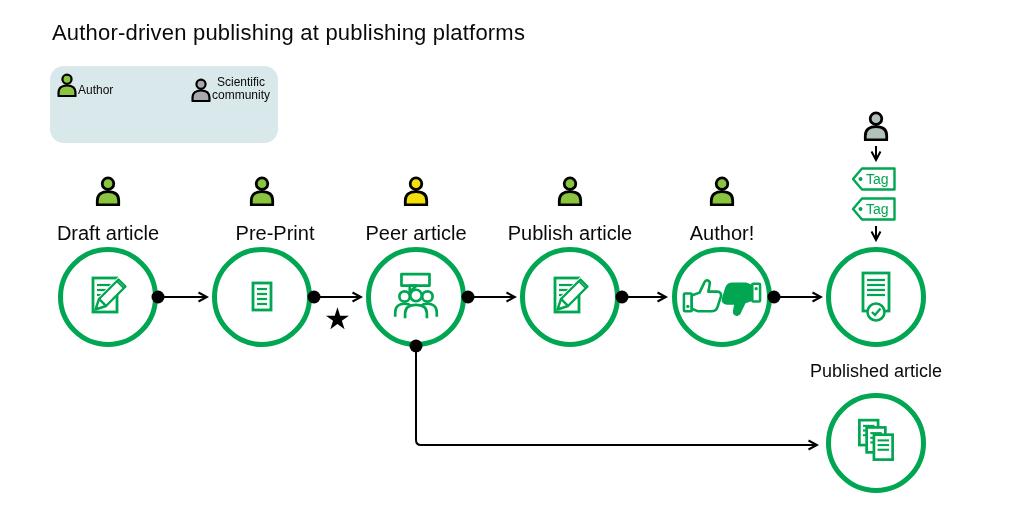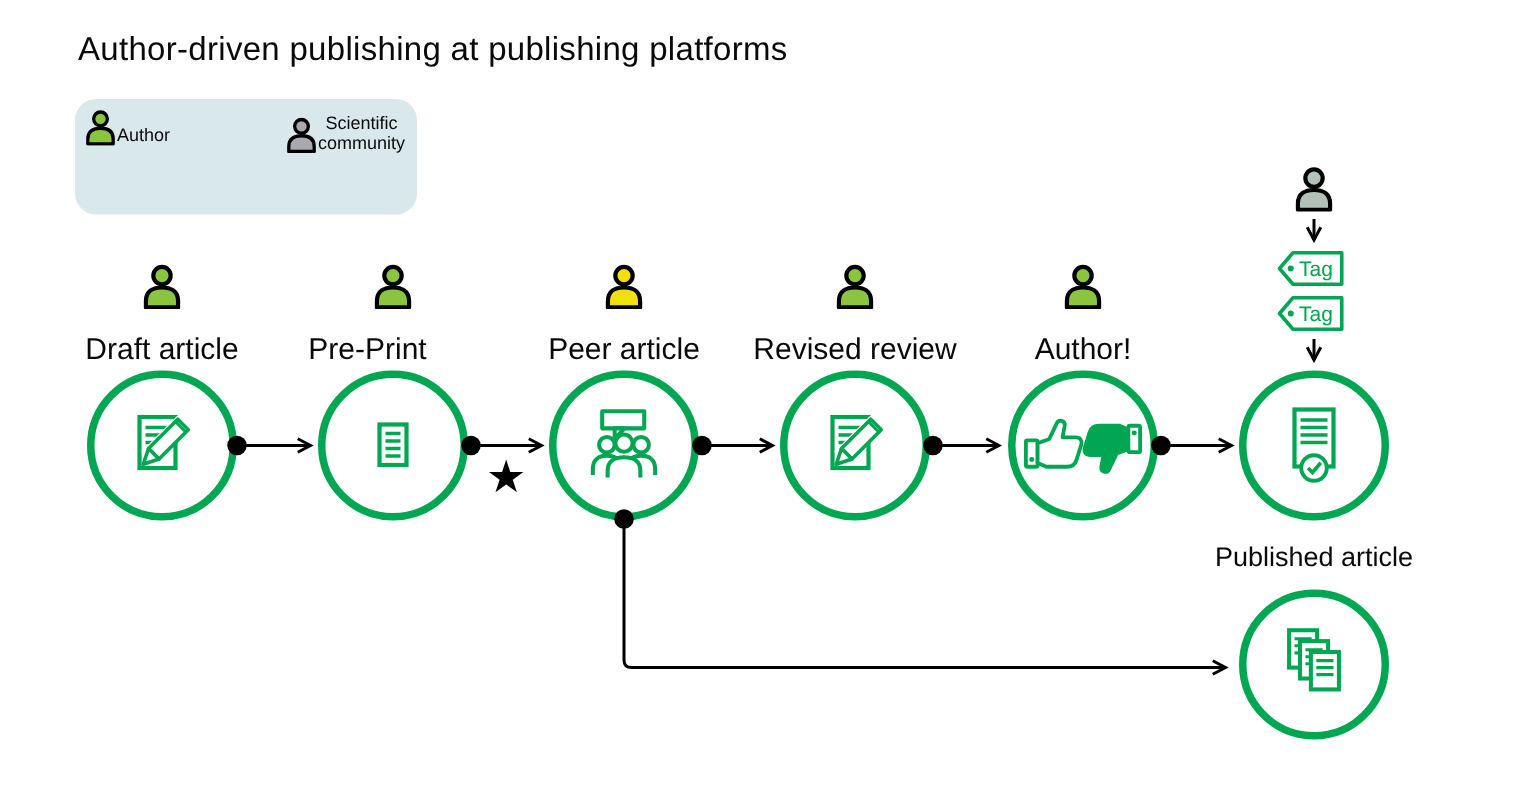--- a/index.html
+++ b/index.html
@@ -34,21 +34,21 @@
   .c6{left:826px}.c7{left:826px;top:393px}
   .person{position:absolute;top:176px;width:28px;height:30px;}
   .p1{left:94px}.p2{left:248px}.p3{left:402px}.p4{left:556px}.p5{left:708px}
   .p6{left:862px;top:111px}
   .person svg{width:28px;height:30px;display:block;}
   .person-author{color:var(--author-green);}
   .person-reviewer{color:var(--reviewer-yellow);}
   .person-community{color:var(--community-gray);}
   .person-column{color:var(--column-gray);}
   .node-label{position:absolute;top:222px;width:150px;text-align:center;font-size:20px;}
-  .l1{left:33px}.l2{left:170px}.l3{left:341px}.l4{left:495px}.l5{left:647px}
+  .l1{left:33px}.l2{left:200px}.l3{left:341px}.l4{left:495px}.l5{left:647px}
   .published-label{position:absolute;left:801px;top:361px;width:150px;text-align:center;font-size:18px;}
   
   .tag{position:absolute;left:851px;width:46px;height:26px;}
   .tag1{top:166px}.tag2{top:196px}
   .tag svg{width:46px;height:26px;display:block;}
   .tag text{font-family:"Liberation Sans",sans-serif;font-size:14px;fill:var(--green);}
   
   .star{position:absolute;left:324px;top:304px;font-size:30px;line-height:1;color:#000;}
   
   #connectors{position:absolute;left:0;top:0;pointer-events:none;z-index:6;}
@@ -115,21 +115,21 @@
   <span class="person p6 person-column">
     <svg viewBox="0 0 26 28">
         <circle cx="13" cy="7.2" r="5.4" fill="currentColor" stroke="#000" stroke-width="2.6"></circle>
         <path d="M3,27 L3,23 C3,16.8 7.5,14.6 13,14.6 C18.5,14.6 23,16.8 23,23 L23,27 Z" fill="currentColor" stroke="#000" stroke-width="2.6" stroke-linejoin="round"></path>
       </svg>
   </span>
 
   <div class="node-label l1">Draft article</div>
   <div class="node-label l2">Pre-Print</div>
   <div class="node-label l3">Peer article</div>
-  <div class="node-label l4">Revised review</div>
+  <div class="node-label l4">Publish article</div>
   <div class="node-label l5">Author!</div>
   <div class="published-label">Published article</div>
 
   <div class="node-circle c1">
     <span>
       <svg class="icon-svg" viewBox="0 0 48 48" width="48" height="48">
         <g stroke="var(--green)" fill="none">
           <rect x="9" y="5" width="24" height="34" stroke-width="2.8"></rect>
           <g stroke-width="2.2">
             <line x1="13" y1="12" x2="29" y2="12"></line>

